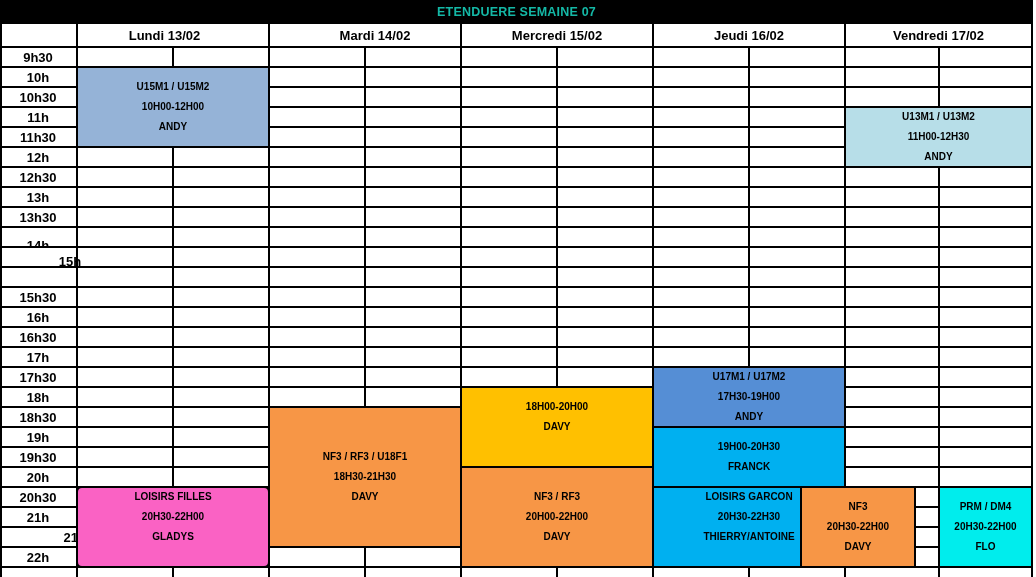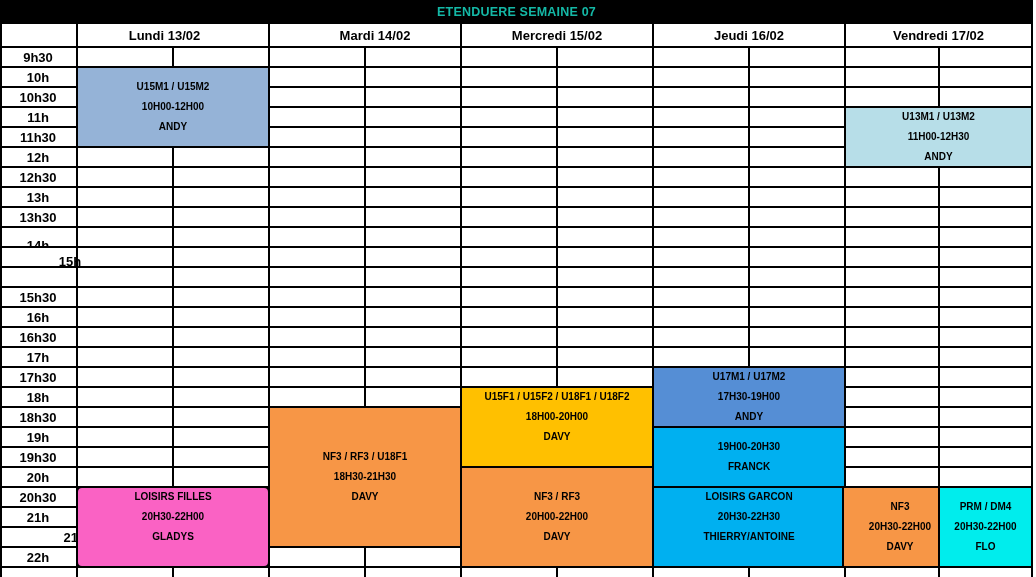--- a/index.html
+++ b/index.html
@@ -130,21 +130,20 @@
       </div>
       <div class="event" style="left: 268px; width: 194px; top: 406px; height: 142px; background: rgb(247, 150, 70);">
         <div class="evtext" style="height: 138px;">
           <div class="ev-line">NF3 / RF3 / U18F1</div>
           <div class="ev-line">18H30-21H30</div>
           <div class="ev-line">DAVY</div>
         </div>
       </div>
       <div class="event" style="left: 460px; width: 194px; top: 386px; height: 82px; background: rgb(255, 192, 0);">
         <div class="evtext" style="height: 58px;">
-          <div class="ev-line">U15F1 / U15F2 / U18F1 / U18F2</div>
           <div class="ev-line">18H00-20H00</div>
           <div class="ev-line">DAVY</div>
         </div>
       </div>
       <div class="event" style="left: 460px; width: 194px; top: 466px; height: 102px; background: rgb(247, 150, 70);">
         <div class="evtext" style="height: 98px;">
           <div class="ev-line">NF3 / RF3</div>
           <div class="ev-line">20H00-22H00</div>
           <div class="ev-line">DAVY</div>
         </div>
@@ -169,21 +168,21 @@
           <div class="ev-line">THIERRY/ANTOINE</div>
         </div>
       </div>
       <div class="event" style="left: 844px; width: 189px; top: 106px; height: 62px; background: rgb(183, 222, 232);">
         <div class="evtext" style="height: 58px;">
           <div class="ev-line">U13M1 / U13M2</div>
           <div class="ev-line">11H00-12H30</div>
           <div class="ev-line">ANDY</div>
         </div>
       </div>
-      <div class="event" style="left: 800px; width: 116px; top: 486px; height: 82px; background: rgb(247, 150, 70); margin-left: 42px;">
+      <div class="event" style="left: 800px; width: 116px; top: 486px; height: 82px; background: rgb(247, 150, 70);">
         <div class="evtext" style="height: 78px;">
           <div class="ev-line">NF3</div>
           <div class="ev-line">20H30-22H00</div>
           <div class="ev-line">DAVY</div>
         </div>
       </div>
       <div class="event" style="left: 938px; width: 95px; top: 486px; height: 82px; background: rgb(0, 237, 237);">
         <div class="evtext" style="height: 78px;">
           <div class="ev-line">PRM / DM4</div>
           <div class="ev-line">20H30-22H00</div>

